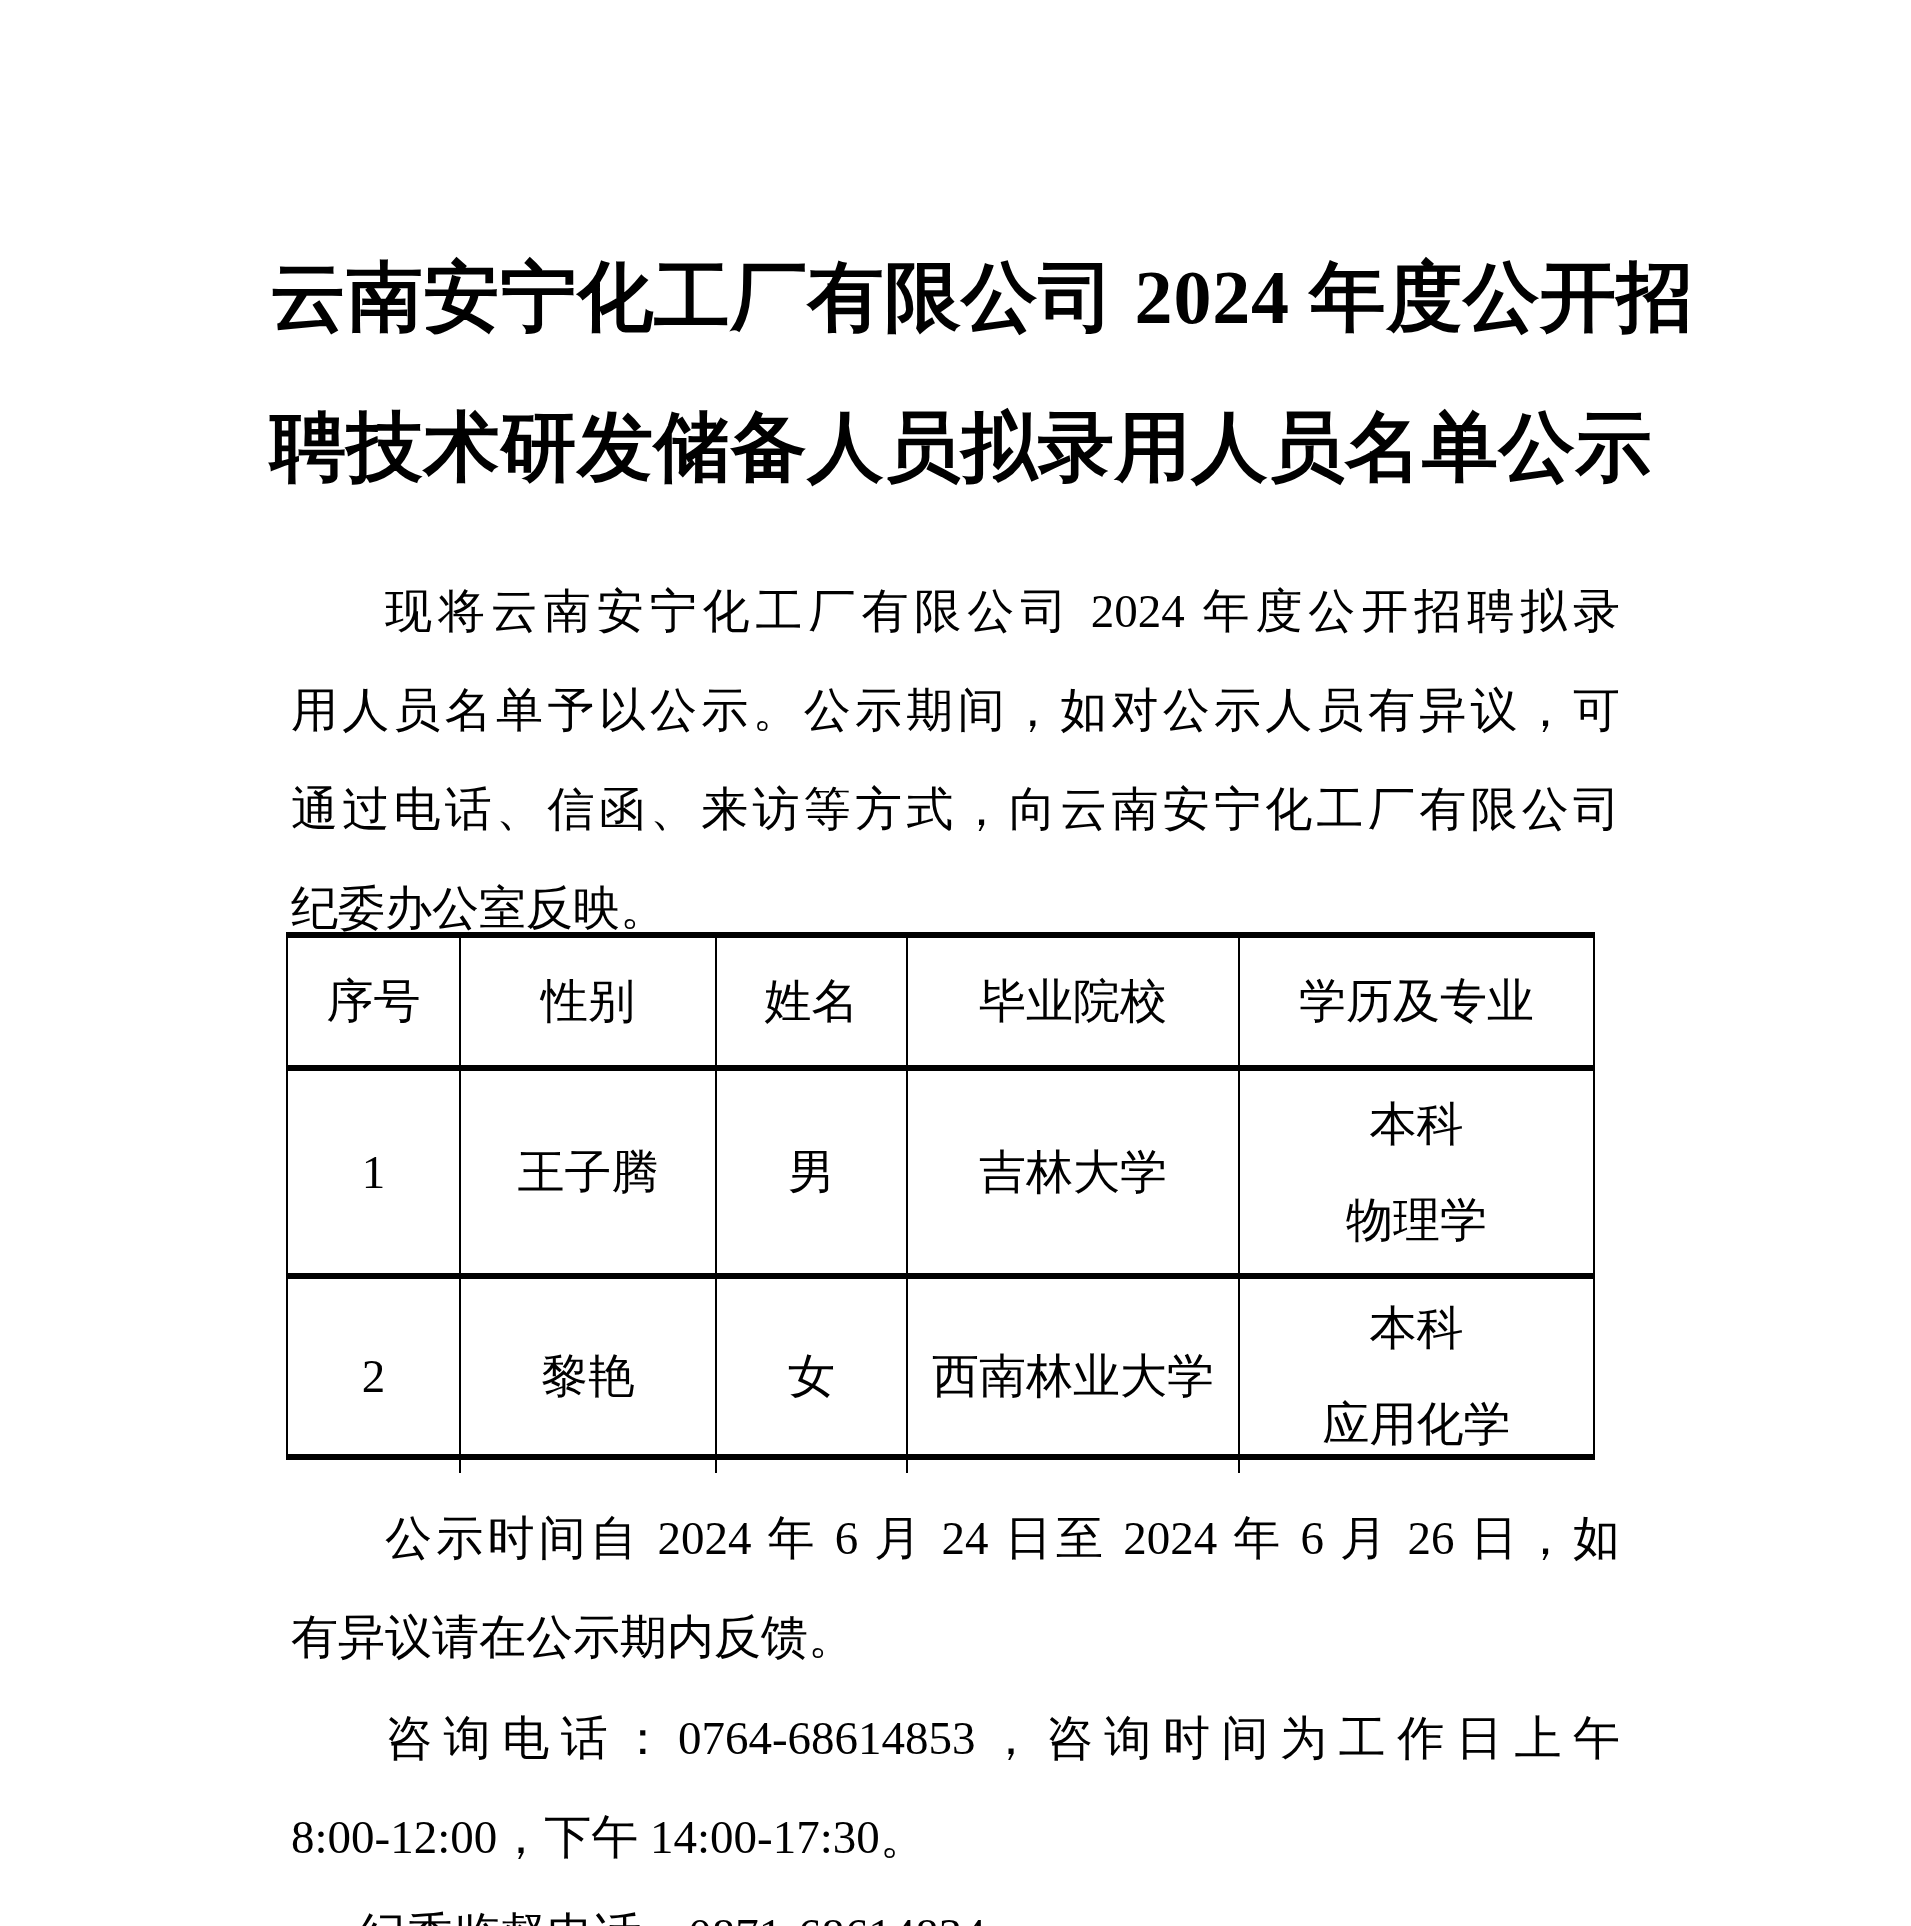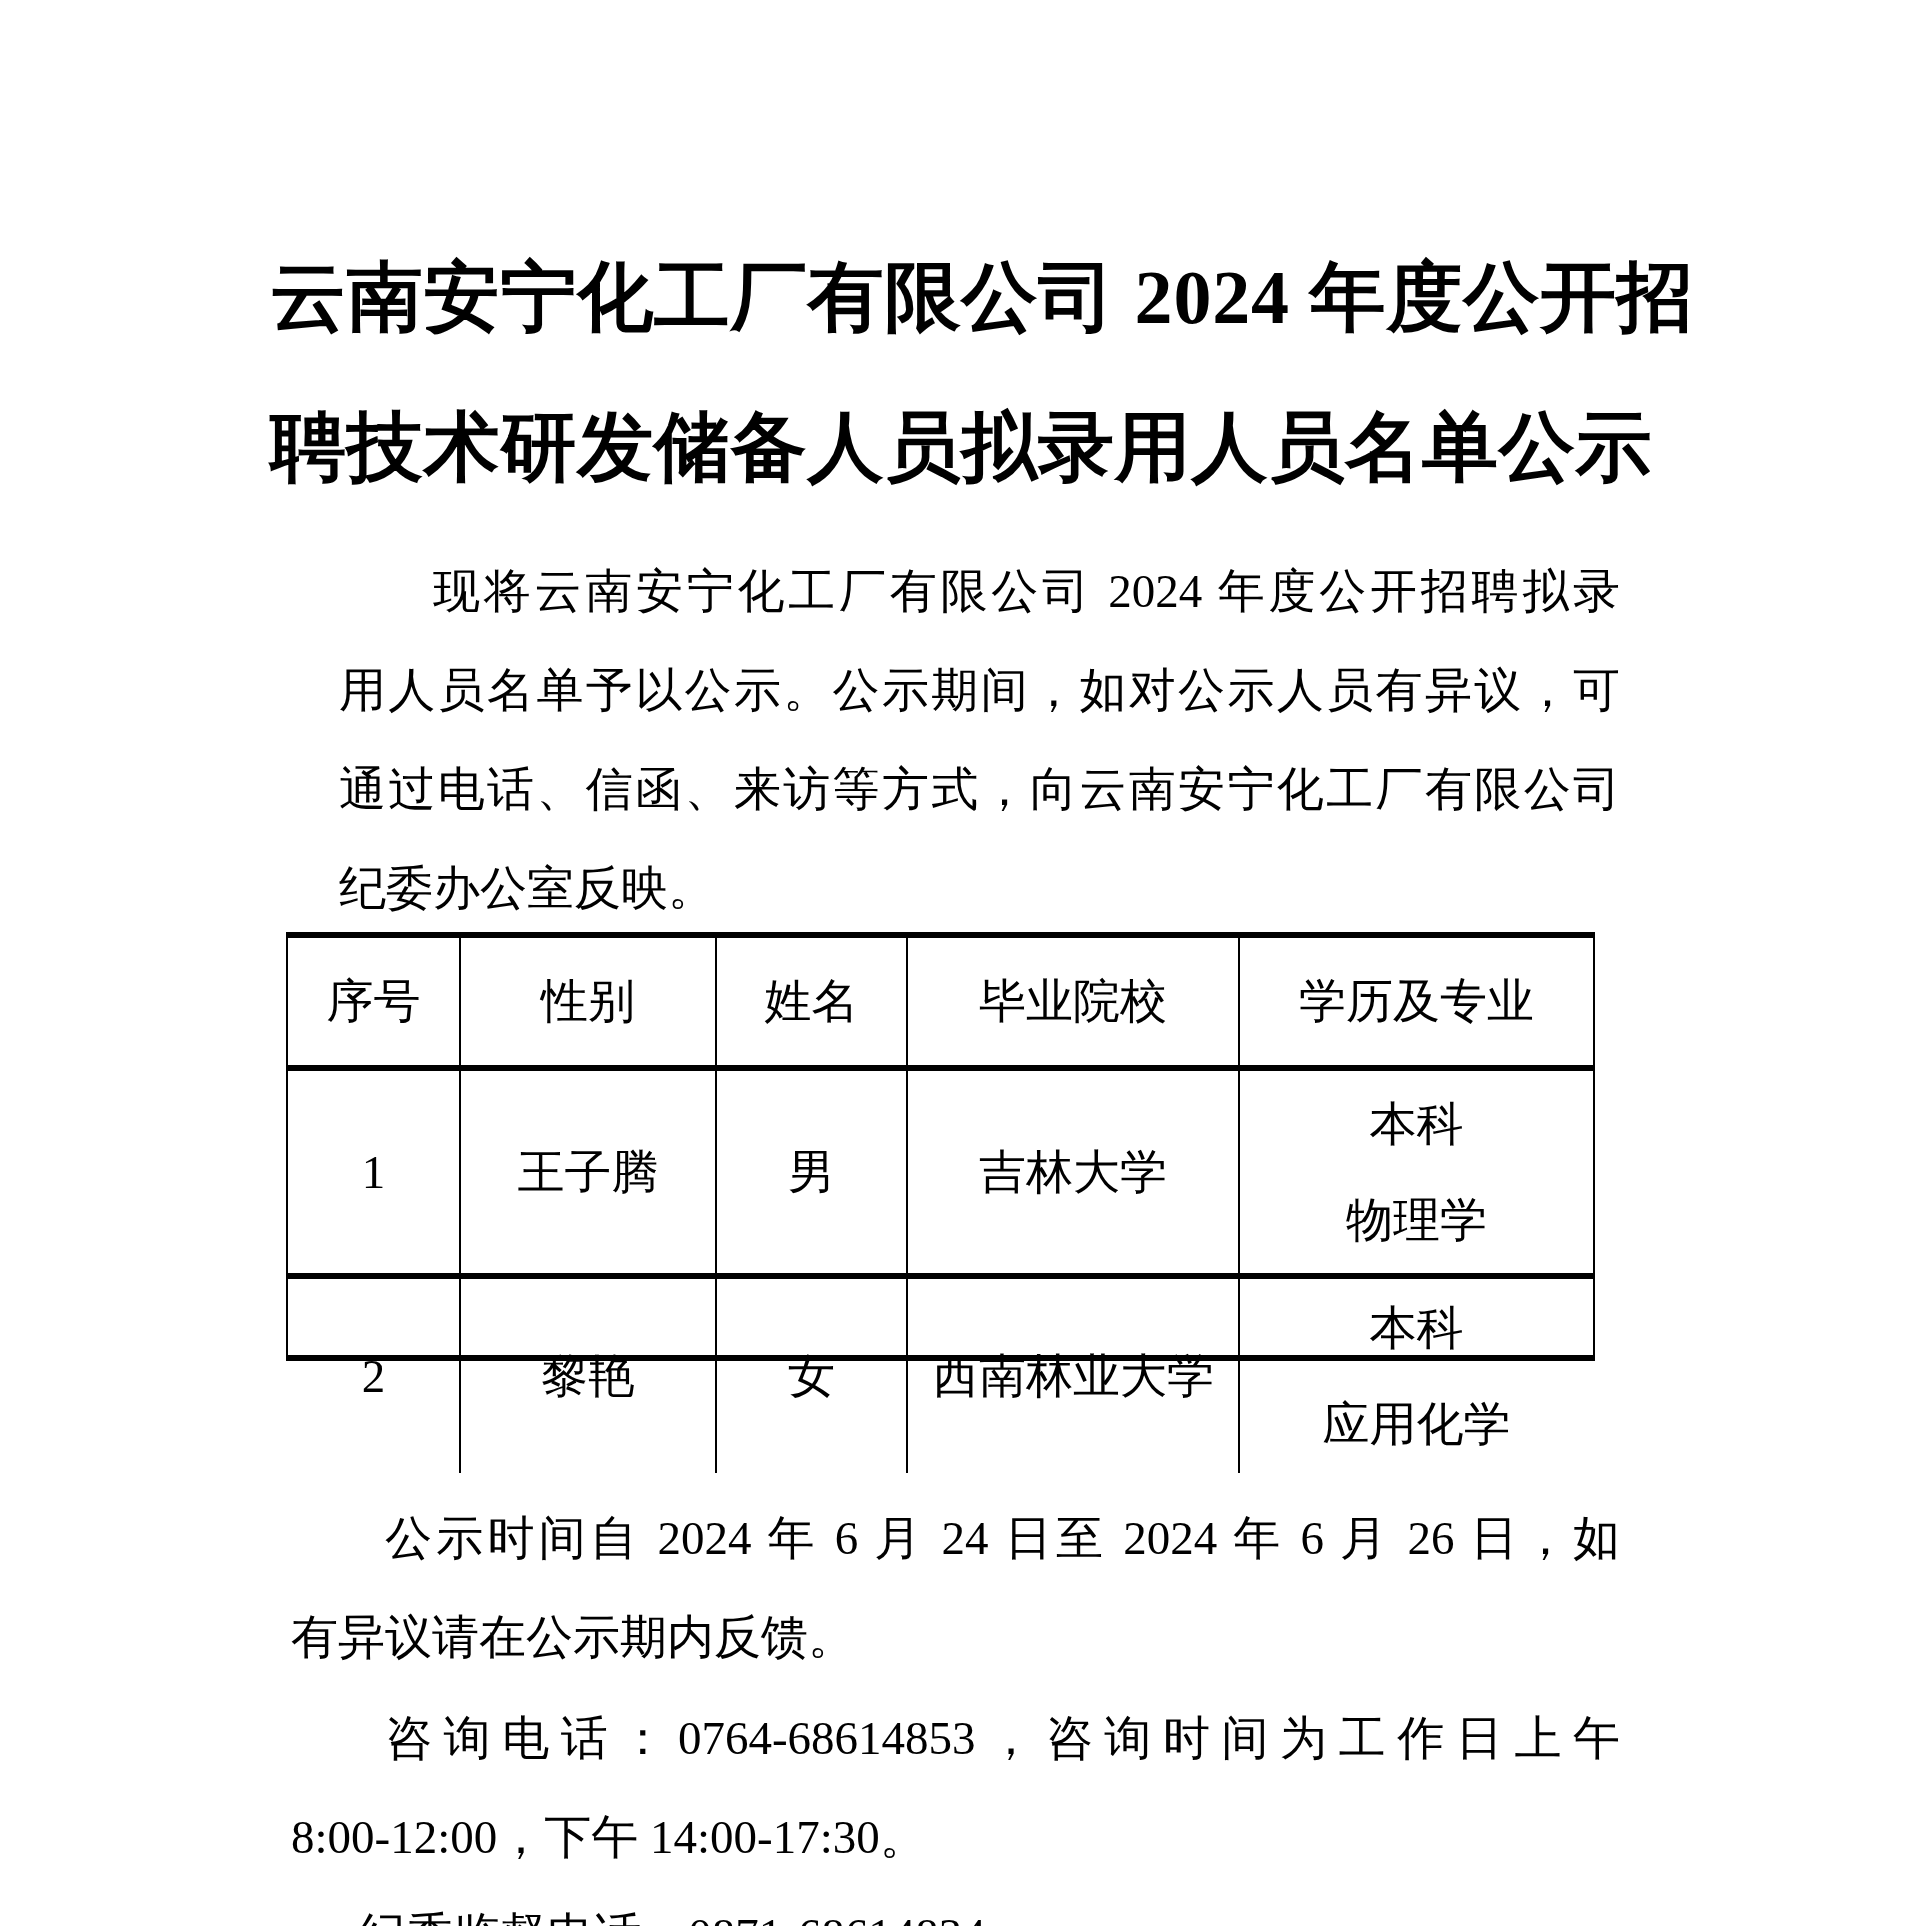--- a/index.html
+++ b/index.html
@@ -16,28 +16,28 @@
   .title-line{
     font-size:76px;font-weight:bold;line-height:150px;
     text-align:center;letter-spacing:0.8px;white-space:nowrap;
   }
   
   .para{position:absolute;left:291px;right:291px;font-size:47px;line-height:99px;}
   .tline{text-align:justify;text-align-last:justify;white-space:nowrap;}
   .tline.last{text-align:center;text-align-last:left;}
   .tline.indent{text-indent:2em;}
   .tline.indent-sm{text-indent:1.45em;}
-  .p-intro{top:542px;margin-left:48px;}
+  .p-intro{top:562px;}
   .p-publicity{top:1489px;}
   .p-consult{top:1689px;}
   .p-discipline{top:1886px;}
   
   .notice-table{
     position:absolute;left:286px;top:932px;
-    width:1309px;height:429px;
+    width:1309px;height:528px;
     box-sizing:border-box;
     border-top:6.2px solid #000;border-bottom:6.2px solid #000;
     border-left:2.3px solid #000;border-right:2.3px solid #000;
     display:grid;
     grid-template-columns:173px 256px 191px 332px 353px;
     grid-template-rows:133px 208px 194px;
   }
   .cell{
     box-sizing:border-box;
     display:flex;flex-direction:column;align-items:center;justify-content:center;

